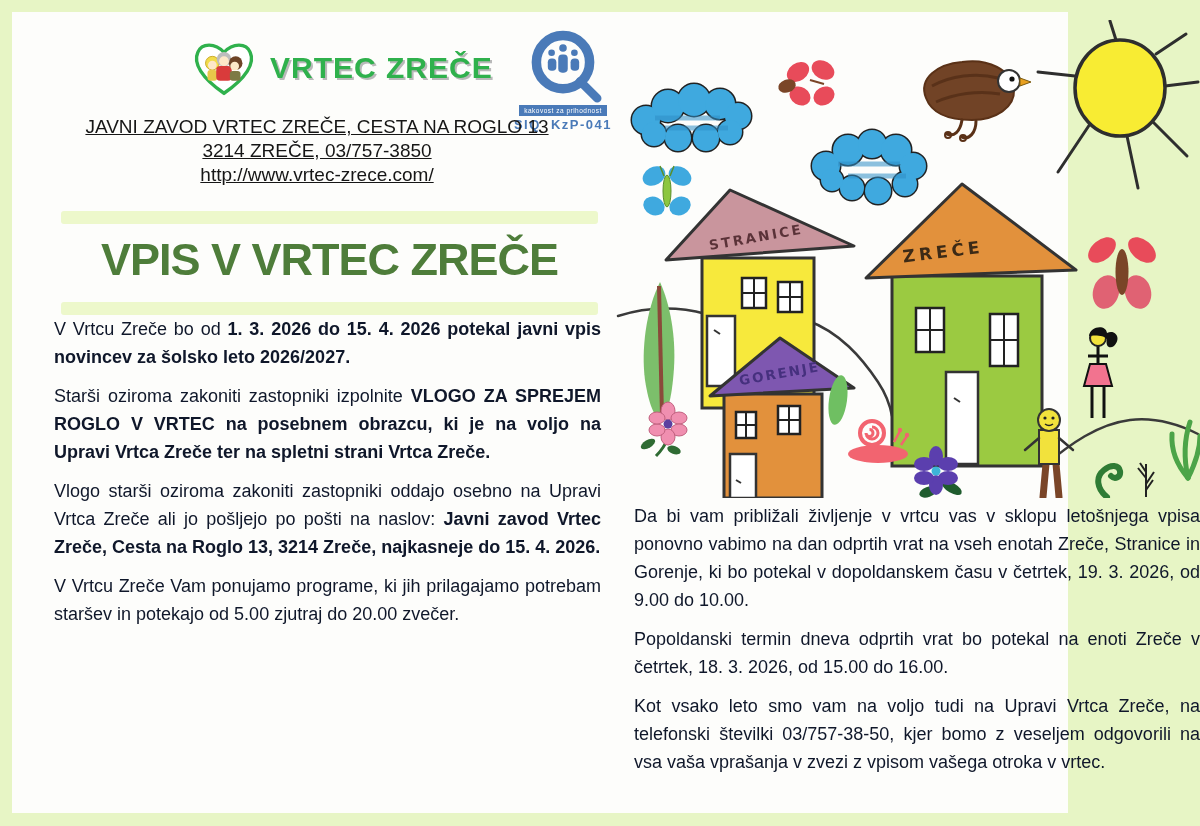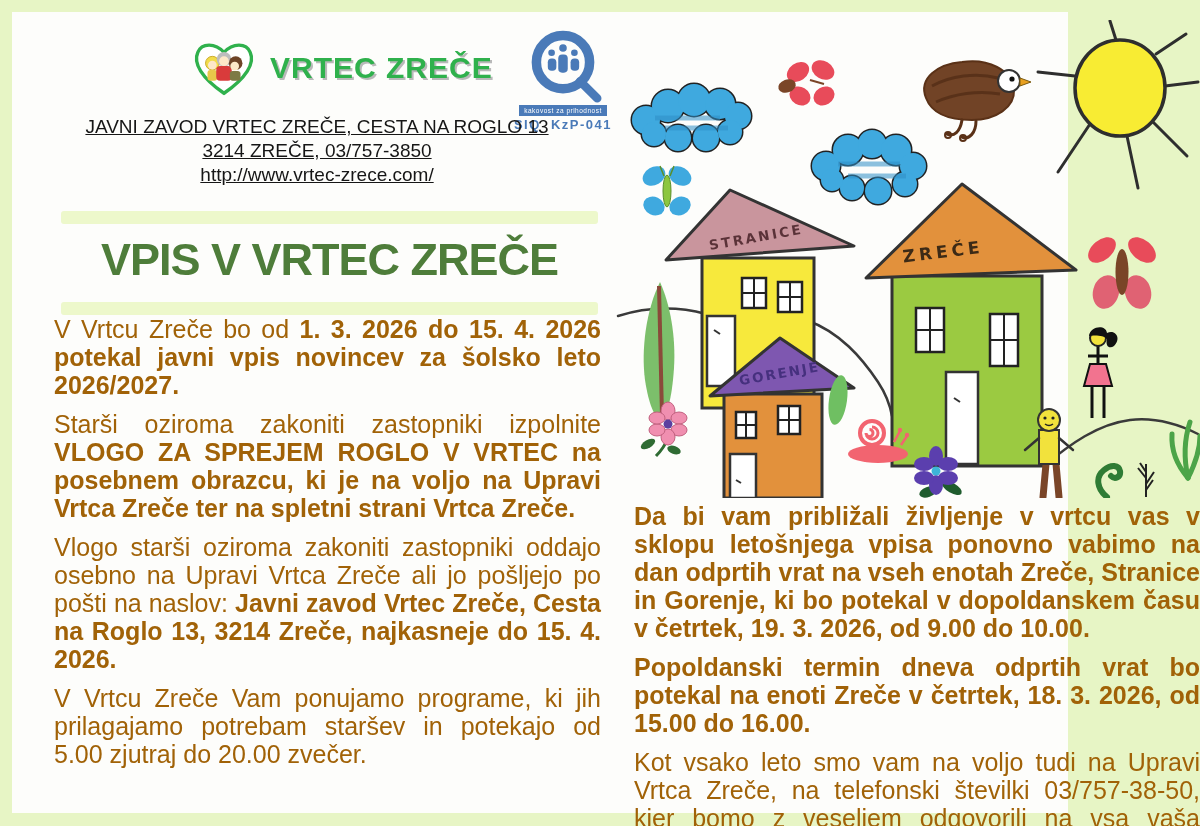--- a/index.html
+++ b/index.html
@@ -29,25 +29,25 @@
     font-size:19px;line-height:24px;color:#161616;text-decoration:underline;
   }
   
   .title-block{position:absolute;left:49px;top:199px;width:537px;}
   .bar{height:13px;background:#edf8cb;border-radius:3px;}
   .title-block h1{
     margin:10px 0 16px;text-align:center;font-size:45px;line-height:1.15;
     font-weight:bold;color:#4e7d3a;letter-spacing:-1px;white-space:nowrap;
   }
   
-  .col{position:absolute;color:#a16207;font-size:25px;line-height:28px;text-align:justify;}
+  .col{position:absolute;color:#0f172a;font-size:18px;line-height:28px;text-align:justify;}
   .col p{margin:0 0 11px;}
   .left-col{left:42px;top:303px;width:547px;}
   .right-col{left:622px;top:490px;width:566px;}
-  .right-col .bold{font-weight:bold;}
+  .right-col .bold{font-weight:normal;}
   
   .drawing{position:absolute;left:598px;top:8px;}
   .roof-label{font-family:"DejaVu Sans",sans-serif;font-weight:bold;}
 </style>
 </head>
 <body>
 
 <div class="paper">
 
   <div class="logo-row">

